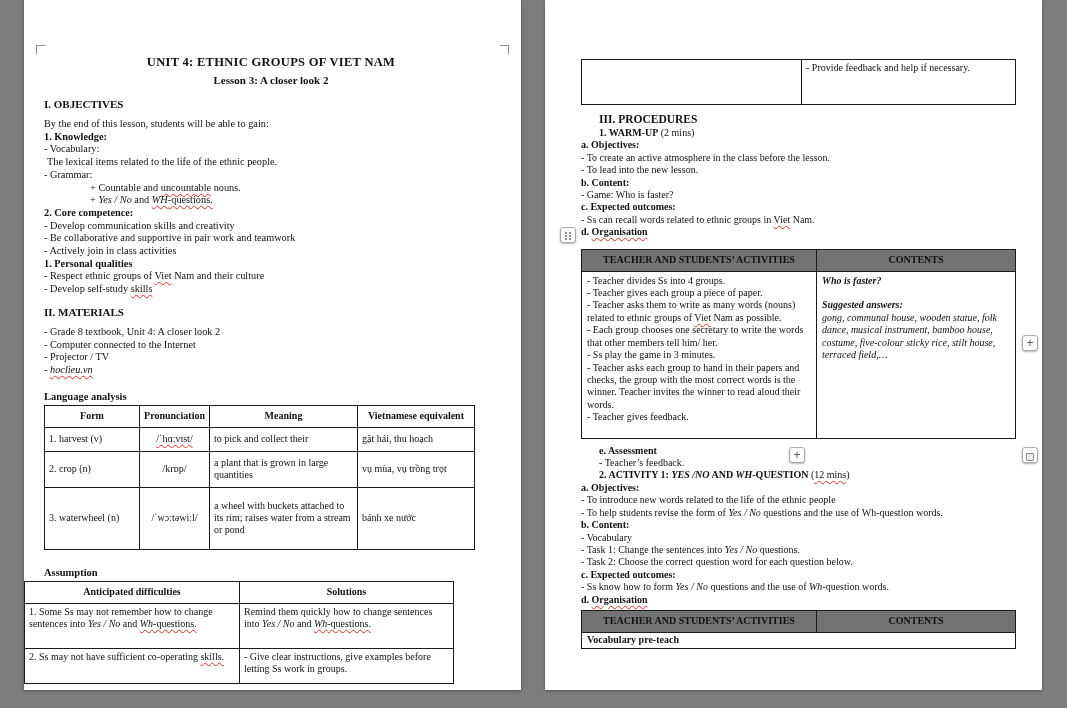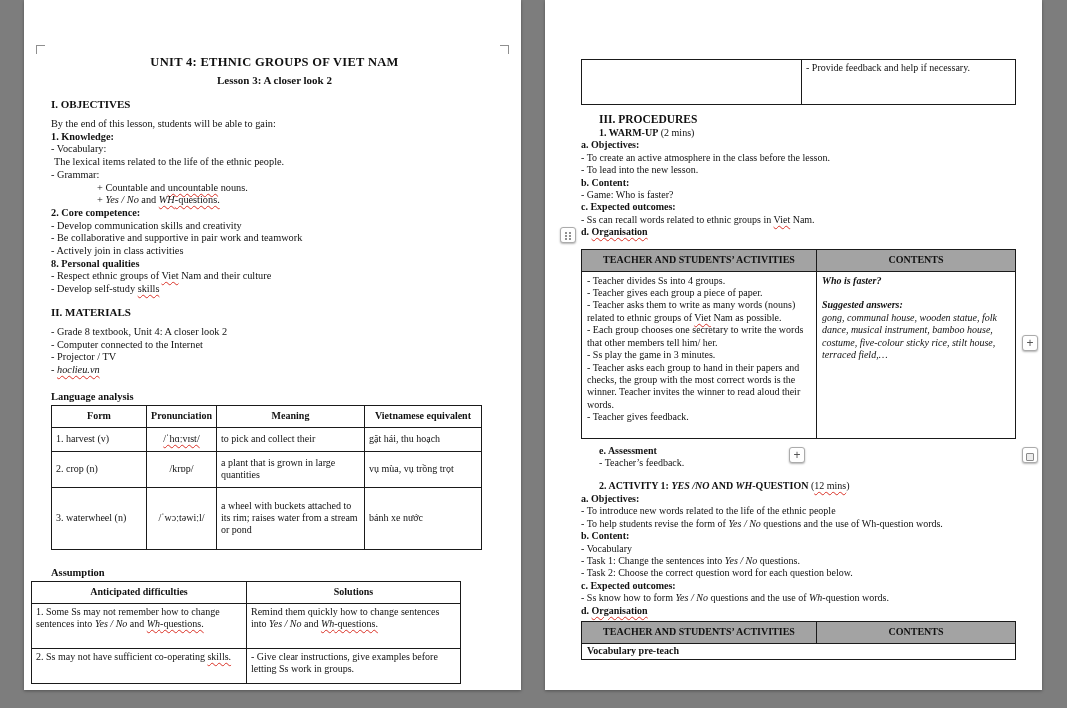--- a/index.html
+++ b/index.html
@@ -1,20 +1,20 @@
 <!DOCTYPE html>
 <html><head>
 <meta charset="utf-8">
 <style>
   *{margin:0;padding:0;box-sizing:border-box}
   html,body{width:1067px;height:708px;overflow:hidden}
   body{background:#7d7d7d;font-family:"Liberation Serif","DejaVu Serif",serif;color:#111}
   #viewport{position:relative;width:1067px;height:708px}
   .page{position:absolute;top:0;height:690px;width:497px;background:#fff;box-shadow:0 1px 3px rgba(0,0,0,.35)}
-  #page1{left:24px;padding:54px 23px 0 27px}
+  #page1{left:24px;padding:54px 23px 0 20px}
   #page2{left:545px;padding:0 27px 12px 36px}
   .cropmark{position:absolute;width:9px;height:9px;border:0 solid #8f8f8f}
   .cm-tl{left:12px;top:45px;border-left-width:1px;border-top-width:1px}
   .cm-tr{right:12px;top:45px;border-right-width:1px;border-top-width:1px}
   .title{font-size:12.5px;font-weight:bold;text-align:center;line-height:16px;letter-spacing:.3px}
   .subtitle{font-size:11px;font-weight:bold;text-align:center;line-height:15px;margin-top:3px}
   .h1{font-size:11px;font-weight:bold;margin-top:9px;margin-bottom:6px;line-height:15px}
   .h2{font-size:11.5px;font-weight:bold;margin:7px 0 1px 18px;line-height:14px}
   .ln{font-size:10.3px;line-height:12.7px}
   #page2 .ln{font-size:10px;line-height:12.4px}
@@ -37,25 +37,25 @@
   .assume{width:429px;margin-left:-20px;margin-top:3px}
   .assume th{height:22px}
   .assume td{vertical-align:top}
   .assume tr.ar1 td{height:45px}
   .assume tr.ar2 td{height:35px}
   .carry{margin-top:59px;width:434px}
   .carry td{vertical-align:top;height:45px}
   .pline{margin-left:18px}
   .body2{}
   .acttbl{width:434px;margin-top:10px}
-  .acttbl tr.hdr th{background:#a3a3a3;height:22px}
+  .acttbl tr.hdr th{background:#737373;height:22px}
   .acttbl td{vertical-align:top;padding:3px 5px}
   .acttbl td.bigcell{height:167px}
   .after{margin-left:18px;margin-top:6px}
-  .acthead{margin-top:11px}
+  .acthead{}
   .act2{margin-top:4px}
   .act2 td.vrow{height:16px;padding:1px 5px;vertical-align:top}
   .fctl{position:absolute;width:16px;height:16px;background:#fff;border:1px solid #ababab;border-radius:3px;box-shadow:0 1px 2px rgba(0,0,0,.3);font-family:"Liberation Sans","DejaVu Sans",sans-serif;font-size:12px;line-height:12px;color:#555;text-align:center;padding:0;cursor:pointer}
   #ctl-drag{left:560px;top:227px}
   #ctl-plus-col{left:1022px;top:335px}
   #ctl-plus-row{left:789px;top:447px}
   #ctl-resize{left:1022px;top:447px}
   .dotgrid{position:relative;display:block;width:8px;height:10px;margin:2px auto 0}
   .dotgrid::before{content:"";position:absolute;left:1px;top:1px;width:2px;height:2px;border-radius:50%;background:#6b6b6b;
     box-shadow:4px 0 0 #6b6b6b,0 3px 0 #6b6b6b,4px 3px 0 #6b6b6b,0 6px 0 #6b6b6b,4px 6px 0 #6b6b6b}
@@ -79,21 +79,21 @@
         <div class="ln"><span class="b">1. Knowledge:</span></div>
         <div class="ln"><span>- Vocabulary:</span></div>
         <div class="ln ind1"><span>The lexical items related to the life of the ethnic people.</span></div>
         <div class="ln"><span>- Grammar:</span></div>
         <div class="ln ind2"><span>+ Countable and </span><span class="sq">uncountable</span><span> nouns.</span></div>
         <div class="ln ind2"><span>+ </span><span class="i">Yes / No</span><span> and </span><span class="i sq">WH</span><span class="sq">-questions.</span></div>
         <div class="ln"><span class="b">2. Core competence:</span></div>
         <div class="ln"><span>- Develop communication skills and creativity</span></div>
         <div class="ln"><span>- Be collaborative and supportive in pair work and teamwork</span></div>
         <div class="ln"><span>- Actively join in class activities</span></div>
-        <div class="ln"><span class="b">8. Personal qualities</span></div>
+        <div class="ln"><span class="b">1. Personal qualities</span></div>
         <div class="ln"><span>- Respect ethnic groups of </span><span class="sq">Viet</span><span> Nam and their culture</span></div>
         <div class="ln"><span>- Develop self-study </span><span class="sq">skills</span></div>
       </div>
 
     <div class="h1">II. MATERIALS</div>
     <div>
         <div class="ln"><span>- Grade 8 textbook, Unit 4: A closer look 2</span></div>
         <div class="ln"><span>- Computer connected to the Internet</span></div>
         <div class="ln"><span>- Projector / TV</span></div>
         <div class="ln"><span>- </span><span class="i sq">hoclieu.vn</span></div>

